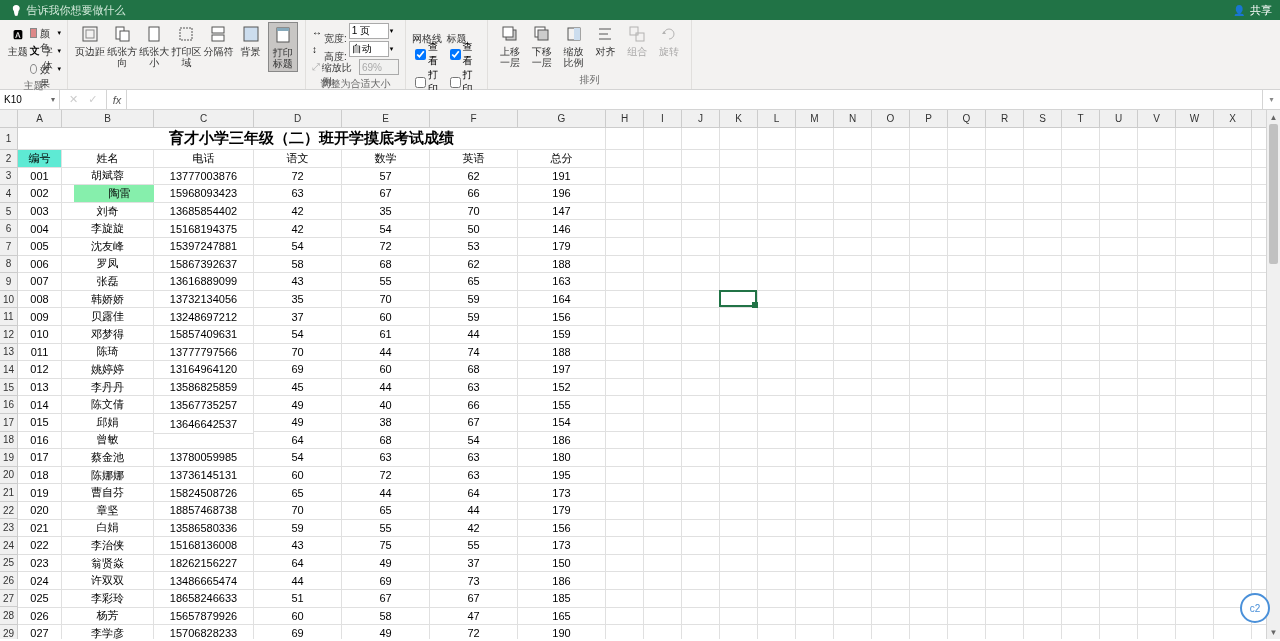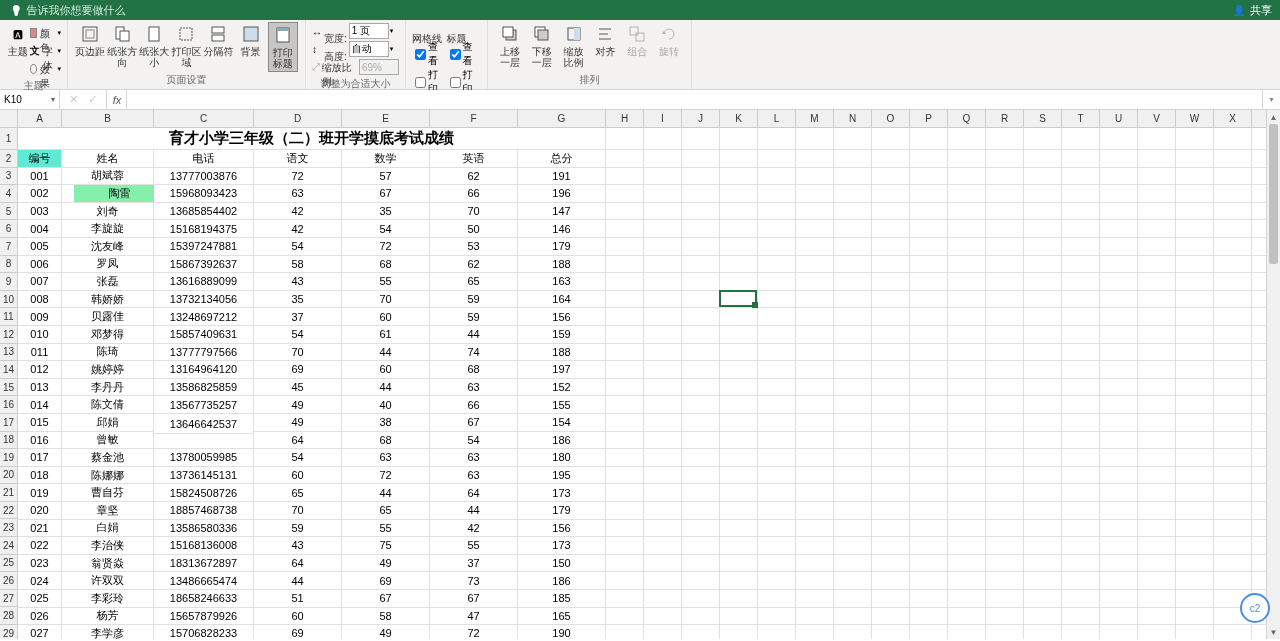--- a/index.html
+++ b/index.html
@@ -158,21 +158,20 @@
       <div class="ribbon-btn-lg active">
           <span class="ribbon-icon">
             <svg width="18" height="18">
               <rect x="3" y="2" width="12" height="14" fill="#fff" stroke="#555"></rect>
               <rect x="3" y="2" width="12" height="3" fill="#8ab"></rect>
             </svg>
           </span>
           <span class="lbl">打印标题</span>
         </div>
     </div>
-    <div class="ribbon-group-label">页面设置</div>
   </div>
 
   <div class="ribbon-group" style="width:100px">
     <div class="ribbon-group-body">
       <div class="ribbon-col" style="width:100%">
         <div class="ribbon-small-row">
             <span style="width:12px">↔</span>
             <span class="lbl">宽度:</span>
             <input class="ribbon-input" value="1 页" style="">
             <span style="font-size:7px;margin-left:1px">▾</span>
@@ -1244,21 +1243,21 @@
       <div class="cell" style="left: 500px; top: 391.6px; width: 88px; height: 17.6px; background: rgb(255, 255, 255);">156</div>
       <div class="cell" style="left: 0px; top: 409.2px; width: 44px; height: 17.6px; background: rgb(255, 255, 255);">022</div>
       <div class="cell" style="left: 44px; top: 409.2px; width: 92px; height: 17.6px; background: rgb(255, 255, 255);">李治侠</div>
       <div class="cell" style="left: 136px; top: 409.2px; width: 100px; height: 17.6px; background: rgb(255, 255, 255);">15168136008</div>
       <div class="cell" style="left: 236px; top: 409.2px; width: 88px; height: 17.6px; background: rgb(255, 255, 255);">43</div>
       <div class="cell" style="left: 324px; top: 409.2px; width: 88px; height: 17.6px; background: rgb(255, 255, 255);">75</div>
       <div class="cell" style="left: 412px; top: 409.2px; width: 88px; height: 17.6px; background: rgb(255, 255, 255);">55</div>
       <div class="cell" style="left: 500px; top: 409.2px; width: 88px; height: 17.6px; background: rgb(255, 255, 255);">173</div>
       <div class="cell" style="left: 0px; top: 426.8px; width: 44px; height: 17.6px; background: rgb(255, 255, 255); text-align: right;">023</div>
       <div class="cell" style="left: 44px; top: 426.8px; width: 92px; height: 17.6px; background: rgb(255, 255, 255);">翁贤焱</div>
-      <div class="cell" style="left: 136px; top: 426.8px; width: 100px; height: 17.6px; background: rgb(255, 255, 255);">18313672897</div>
+      <div class="cell" style="left: 136px; top: 426.8px; width: 100px; height: 17.6px; background: rgb(255, 255, 255);">18262156227</div>
       <div class="cell" style="left: 236px; top: 426.8px; width: 88px; height: 17.6px; background: rgb(255, 255, 255);">64</div>
       <div class="cell" style="left: 324px; top: 426.8px; width: 88px; height: 17.6px; background: rgb(255, 255, 255);">49</div>
       <div class="cell" style="left: 412px; top: 426.8px; width: 88px; height: 17.6px; background: rgb(255, 255, 255);">37</div>
       <div class="cell" style="left: 500px; top: 426.8px; width: 88px; height: 17.6px; background: rgb(255, 255, 255);">150</div>
       <div class="cell" style="left: 0px; top: 444.4px; width: 44px; height: 17.6px; background: rgb(255, 255, 255);">024</div>
       <div class="cell" style="left: 44px; top: 444.4px; width: 92px; height: 17.6px; background: rgb(255, 255, 255);">许双双</div>
       <div class="cell" style="left: 136px; top: 444.4px; width: 100px; height: 17.6px; background: rgb(255, 255, 255);">13486665474</div>
       <div class="cell" style="left: 236px; top: 444.4px; width: 88px; height: 17.6px; background: rgb(255, 255, 255);">44</div>
       <div class="cell" style="left: 324px; top: 444.4px; width: 88px; height: 17.6px; background: rgb(255, 255, 255);">69</div>
       <div class="cell" style="left: 412px; top: 444.4px; width: 88px; height: 17.6px; background: rgb(255, 255, 255);">73</div>

